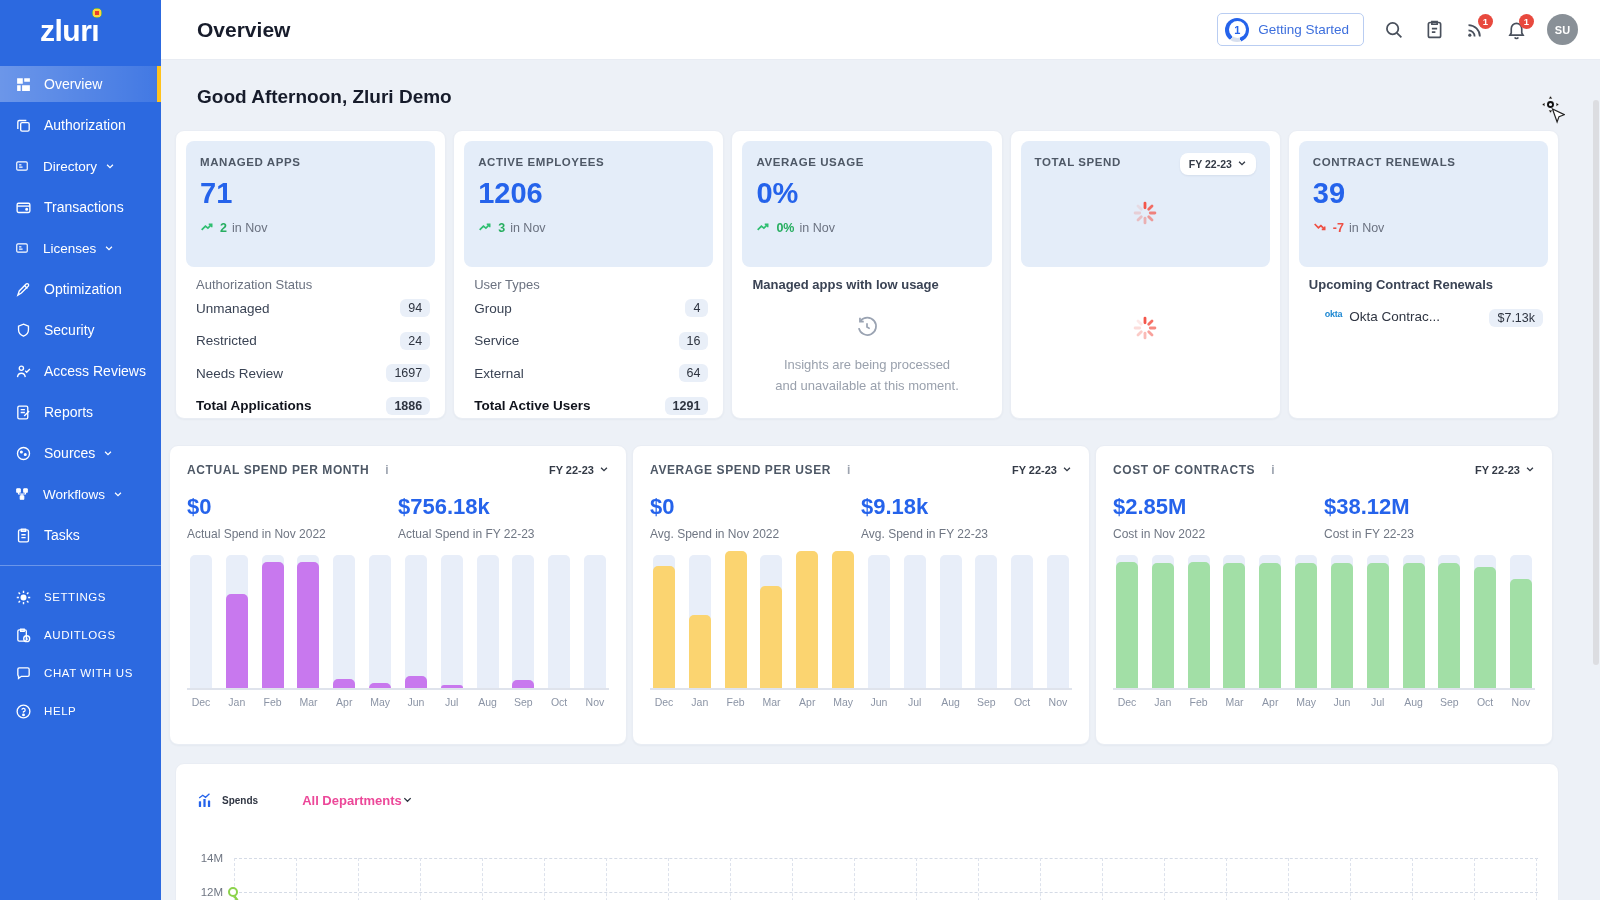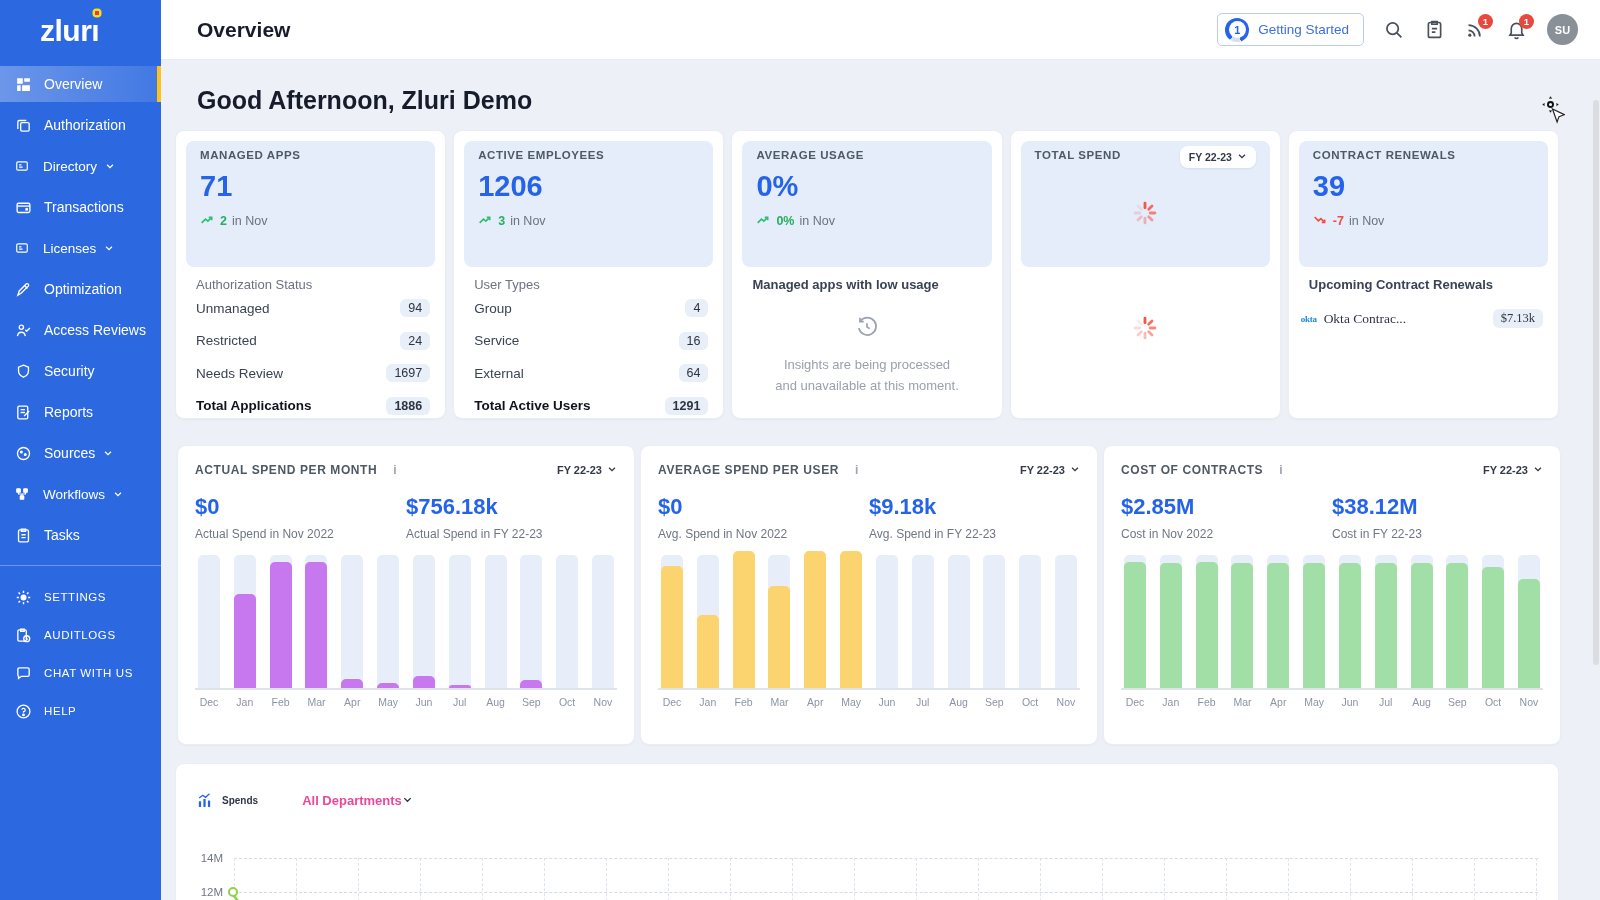--- a/index.html
+++ b/index.html
@@ -47,52 +47,52 @@
   .mini-badge { position:absolute; top:-5px; right:-6px; min-width:15px; height:15px; border-radius:8px;
     background:#e8493e; color:#fff; font-size:9.5px; font-weight:bold; display:flex;
     align-items:center; justify-content:center; padding:0 3px; }
   .avatar { width:31px; height:31px; border-radius:50%; background:#899097; color:#fff;
     font-size:11px; font-weight:bold; display:flex; align-items:center; justify-content:center;
     cursor:pointer; }
 
   
   .content { position:absolute; left:161px; top:60px; width:1439px; height:840px;
     background:#edf1f7; }
-  .greeting { position:absolute; left:36px; top:26px; font-size:25px; font-weight:bold; color:#171c2b; }
+  .greeting { position:absolute; left:36px; top:26px; font-size:19px; font-weight:bold; color:#171c2b; }
 
   .row1 { position:absolute; left:14px; top:70px; width:1384px; height:289px; display:flex; gap:7px; }
   .kcard { flex:1 1 0; background:#fff; border:1px solid #e9edf4; border-radius:9px;
     box-shadow:0 1px 2px rgba(23,43,77,0.04); overflow:hidden; }
-  .tile { margin:10px; height:126px; background:#e4edf9; border-radius:8px; padding:8px 14px; position:relative; }
+  .tile { margin:10px; height:126px; background:#e4edf9; border-radius:8px; padding:15px 14px; position:relative; }
   .tile-title { font-size:11.5px; font-weight:bold; letter-spacing:0.05em; color:#4e5866; }
   .tile-value { margin-top:9px; font-size:29px; font-weight:bold; color:#2563eb; }
   .tile-trend { margin-top:10px; display:flex; align-items:center; gap:5px; font-size:12.5px; }
   .trend-num.up { color:#27ae60; font-weight:bold; }
   .trend-num.down { color:#ee4f44; font-weight:bold; }
   .trend-period { color:#6b7280; }
   .ksec-title { margin:5px 20px 0 20px; font-size:13px; color:#6b7280; }
   .krow { display:flex; align-items:center; justify-content:space-between;
     margin:0 15px 0 20px; height:32.5px; font-size:13.5px; color:#3a4354; }
   .krow.total { font-weight:bold; color:#10131c; }
   .pill { background:#e9eff8; border-radius:6px; padding:2px 8px; font-size:12.5px; color:#2e3440; }
   .tile-head { display:flex; align-items:flex-start; justify-content:space-between; }
   .fy-pill { background:#fff; border-radius:8px; padding:5px 9px; font-size:10.5px; font-weight:bold;
     color:#333a46; display:flex; align-items:center; gap:5px; cursor:pointer;
     box-shadow:0 1px 2px rgba(23,43,77,0.08); margin-top:-3px; }
   .fy-pill svg, .fy-flat svg { width:10px; height:10px; }
   .spinner { position:absolute; }
   .empty-wrap { text-align:center; margin-top:22px; color:#9aa1ad; }
   .empty-wrap .clock { margin-bottom:10px; color:#9aa3b2; }
   .empty-line { font-size:13px; line-height:21px; }
-  .renewal-row { display:flex; align-items:center; margin:17px 15px 0 12px;font-family:Liberation Serif, serif; }
+  .renewal-row { display:flex; margin:17px 15px 0 36px; }
   .okta-mark { font-size:9px; font-weight:bold; color:#1e88d2; margin-right:7px; letter-spacing:-0.3px; }
   .renewal-name { font-size:13.5px; color:#2f3542; flex:1; }
 
   
-  .row2 { position:absolute; left:16px; top:385px; width:1384px; height:300px; display:flex; gap:5px; }
+  .row2 { position:absolute; left:8px; top:385px; width:1384px; height:300px; display:flex; gap:5px; }
   .ccard { flex:1 1 0; background:#fff; border:1px solid #e9edf4; border-radius:9px;
     padding:17px 17px 10px 17px; box-shadow:0 1px 2px rgba(23,43,77,0.04); }
   .ccard-head { display:flex; align-items:center; }
   .ccard-title { font-size:12px; font-weight:bold; letter-spacing:0.05em; color:#4e5866; }
   .info-i { margin-left:16px; color:#9ca3af; font-size:12px; font-weight:bold; cursor:pointer; }
   .fy-flat { margin-left:auto; display:flex; align-items:center; gap:5px; font-size:11px;
     font-weight:bold; color:#333a46; cursor:pointer; }
   .stats-row { display:flex; margin-top:17px; }
   .stat { width:50%; }
   .stat-value { font-size:22px; font-weight:bold; color:#2563eb; }
@@ -197,34 +197,34 @@
       <svg viewBox="0 0 24 24" fill="none" stroke="currentColor" stroke-width="1.9">
           <path d="M4 20l2-6L16 4c2-1 4 1 3 3L9 17l-5 3z"></path>
           <path d="M13 6l4.5 4.5"></path>
         </svg>
       </span>
     <span class="nav-label">Optimization</span>
   </div>
   <div class="nav-item">
     <span class="nav-icon">
       <svg viewBox="0 0 24 24" fill="none" stroke="currentColor" stroke-width="1.9">
+          <path d="M12 3l7 3v5c0 4.5-3 7.5-7 9-4-1.5-7-4.5-7-9V6z"></path>
+        </svg>
+      </span>
+    <span class="nav-label">Security</span>
+  </div>
+  <div class="nav-item">
+    <span class="nav-icon">
+      <svg viewBox="0 0 24 24" fill="none" stroke="currentColor" stroke-width="1.9">
           <circle cx="9" cy="7.5" r="3"></circle>
           <path d="M3.5 20c.5-3.5 3-5.5 5.5-5.5s5 2 5.5 5.5"></path>
           <path d="M14.5 11l2 2 4.5-4.5"></path>
         </svg>
       </span>
     <span class="nav-label">Access Reviews</span>
-  </div>
-  <div class="nav-item">
-    <span class="nav-icon">
-      <svg viewBox="0 0 24 24" fill="none" stroke="currentColor" stroke-width="1.9">
-          <path d="M12 3l7 3v5c0 4.5-3 7.5-7 9-4-1.5-7-4.5-7-9V6z"></path>
-        </svg>
-      </span>
-    <span class="nav-label">Security</span>
   </div>
   <div class="nav-item">
     <span class="nav-icon">
       <svg viewBox="0 0 24 24" fill="none" stroke="currentColor" stroke-width="1.9">
           <rect x="4" y="3" width="14" height="18" rx="2"></rect>
           <path d="M8 8h6M8 12h6M13 17l7-7"></path>
         </svg>
       </span>
     <span class="nav-label">Reports</span>
   </div>

